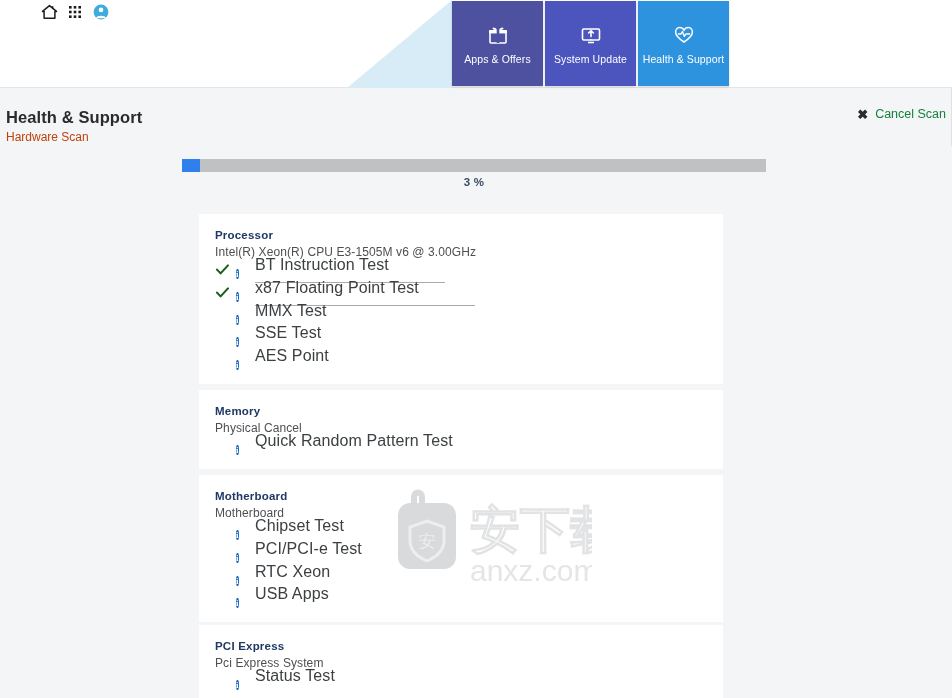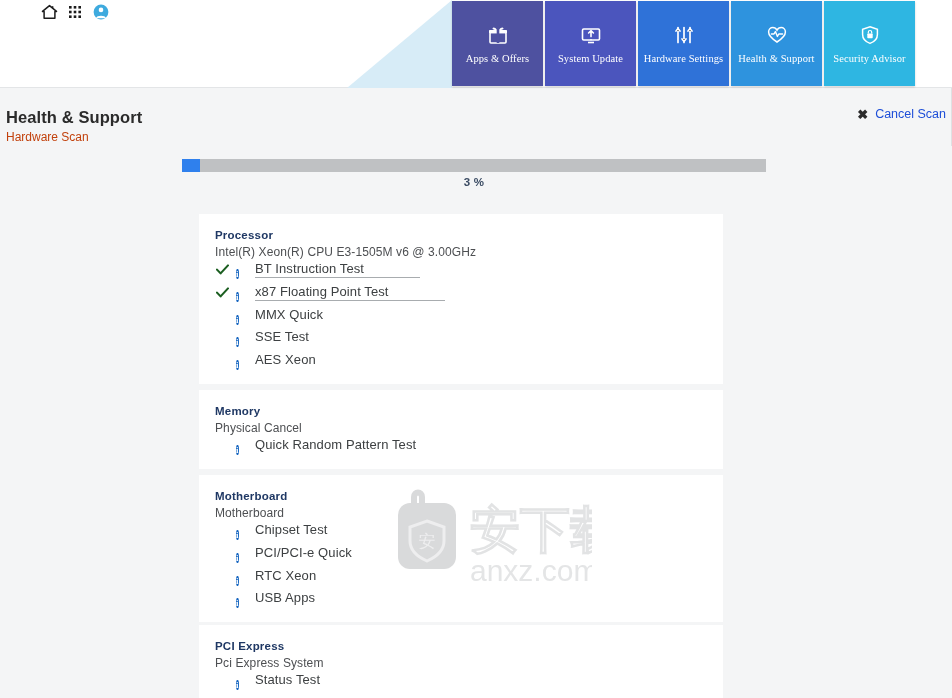--- a/index.html
+++ b/index.html
@@ -53,21 +53,20 @@
     width: 105px; height: 88px;
   }
 
   
   .tabs {
     position: absolute;
     left: 452px; top: 1px;
     display: flex;
     height: 85px;
     gap: 2px;
-    font-family: Liberation Serif, serif;
   }
   .tab {
     width: 91px;
     height: 85px;
     display: flex;
     flex-direction: column;
     align-items: center;
     justify-content: center;
     gap: 6px;
     cursor: pointer;
@@ -115,21 +114,21 @@
     cursor: pointer;
   }
   .cancel-x {
     font-size: 13px;
     color: #2b2b2b;
     font-weight: bold;
     line-height: 1;
   }
   .cancel-label {
     font-size: 12.5px;
-    color: #1d4ed8;
+    color: #15803d;
   }
 
   
   .progress-wrap {
     position: absolute;
     left: 182px; top: 159px;
     width: 584px;
   }
   .progress-track {
     width: 584px;
@@ -218,24 +217,24 @@
     color: #ffffff;
     font-size: 9px;
     font-weight: bold;
     line-height: 12px;
     text-align: center;
     font-family: "Liberation Serif", serif;
   }
   .row-label {
     position: absolute;
     left: 56px;
-    font-size: 13px;
+    font-size: 16px;
     color: #3d4042;
     letter-spacing: .1px;
-    padding-bottom: 1px;
+    padding-bottom: 8px;
   }
   .row.done .row-label {
     border-bottom: 1px solid #a8acaf;
     padding-right: 56px;
   }
 
   
   .watermark {
     position: absolute;
     left: 392px; top: 285px;
@@ -316,56 +315,31 @@
           <svg width="22" height="22" viewBox="0 0 22 22">
             <rect x="2.5" y="5" width="17" height="11" rx="1.2" fill="none" stroke="#fff" stroke-width="1.6"></rect>
             <path d="M8 18.5 L14 18.5" stroke="#fff" stroke-width="1.6"></path>
             <path d="M11 15.2 L11 16.2" stroke="#fff" stroke-width="1.6"></path>
             <path d="M11 12.6 L11 6.8 M8.6 9 L11 6.6 L13.4 9" fill="none" stroke="#fff" stroke-width="1.6" stroke-linecap="round"></path>
           </svg>
         </span>
         <span class="tab-label">System Update</span>
       </div>
 
-      <div class="tab" style="background:#2f72d8;">
-        <span class="tab-icon">
-          <svg width="22" height="22" viewBox="0 0 22 22">
-            <g stroke="#fff" stroke-width="1.7" stroke-linecap="round">
-              <path d="M5 3.5 L5 18.5"></path>
-              <path d="M11 3.5 L11 18.5"></path>
-              <path d="M17 3.5 L17 18.5"></path>
-              <path d="M3 7 L5 4.6 L7 7"></path>
-              <path d="M9 15 L11 17.4 L13 15"></path>
-              <path d="M15 7 L17 4.6 L19 7"></path>
-            </g>
-          </svg>
-        </span>
-        <span class="tab-label">Hardware Settings</span>
-      </div>
 
       <div class="tab" style="background:#2e93de;">
         <span class="tab-icon">
           <svg width="22" height="22" viewBox="0 0 22 22">
             <path d="M11 18 C11 18 2.6 12.6 2.6 8 C2.6 5.3 4.6 3.6 6.8 3.6 C8.5 3.6 10.2 4.7 11 6.2 C11.8 4.7 13.5 3.6 15.2 3.6 C17.4 3.6 19.4 5.3 19.4 8 C19.4 12.6 11 18 11 18 Z" fill="none" stroke="#fff" stroke-width="1.5"></path>
             <path d="M5.4 10 L8 10 L9.4 7.6 L11.4 12.4 L12.8 10 L16.6 10" fill="none" stroke="#fff" stroke-width="1.4" stroke-linecap="round" stroke-linejoin="round"></path>
           </svg>
         </span>
         <span class="tab-label">Health &amp; Support</span>
       </div>
 
-      <div class="tab" style="background:#2eb6e2;">
-        <span class="tab-icon">
-          <svg width="22" height="22" viewBox="0 0 22 22">
-            <path d="M11 2.8 L18.4 5.2 L18.4 10.6 C18.4 15 15.2 18 11 19.4 C6.8 18 3.6 15 3.6 10.6 L3.6 5.2 Z" fill="none" stroke="#fff" stroke-width="1.5"></path>
-            <rect x="8.3" y="9.6" width="5.4" height="4.6" rx="0.7" fill="#fff"></rect>
-            <path d="M9.3 9.6 L9.3 8.2 C9.3 7.2 10 6.5 11 6.5 C12 6.5 12.7 7.2 12.7 8.2 L12.7 9.6" fill="none" stroke="#fff" stroke-width="1.2"></path>
-          </svg>
-        </span>
-        <span class="tab-label">Security Advisor</span>
-      </div>
 
     </div>
   </div>
 
   <div class="page-head">
     <div class="page-title">Health &amp; Support</div>
     <div class="page-sub">Hardware Scan</div>
     <div class="cancel-scan">
       <span class="cancel-x">✖</span>
       <span class="cancel-label">Cancel Scan</span>
@@ -400,31 +374,31 @@
                 <svg width="13" height="11" viewBox="0 0 13 11">
                   <path d="M1 5.6 L4.6 9.4 L12 1.4" fill="none" stroke="#1b5e20" stroke-width="2.1" stroke-linecap="round" stroke-linejoin="round"></path>
                 </svg>
               </span>
               <span class="row-info"><span class="info-badge">i</span></span>
               <span class="row-label">x87 Floating Point Test</span>
             </div>
             <div class="row">
               <span class="row-check"></span>
               <span class="row-info"><span class="info-badge">i</span></span>
-              <span class="row-label">MMX Quick</span>
+              <span class="row-label">MMX Test</span>
             </div>
             <div class="row">
               <span class="row-check"></span>
               <span class="row-info"><span class="info-badge">i</span></span>
               <span class="row-label">SSE Test</span>
             </div>
             <div class="row">
               <span class="row-check"></span>
               <span class="row-info"><span class="info-badge">i</span></span>
-              <span class="row-label">AES Xeon</span>
+              <span class="row-label">AES Point</span>
             </div>
           </div>
         </div>
         <div class="card" style="top: 190px; height: 78.7px;">
           <div class="card-title">Memory</div>
           <div class="card-sub">Physical Cancel</div>
           <div class="rows">
             <div class="row">
               <span class="row-check"></span>
               <span class="row-info"><span class="info-badge">i</span></span>
@@ -437,21 +411,21 @@
           <div class="card-sub">Motherboard</div>
           <div class="rows">
             <div class="row">
               <span class="row-check"></span>
               <span class="row-info"><span class="info-badge">i</span></span>
               <span class="row-label">Chipset Test</span>
             </div>
             <div class="row">
               <span class="row-check"></span>
               <span class="row-info"><span class="info-badge">i</span></span>
-              <span class="row-label">PCI/PCI-e Quick</span>
+              <span class="row-label">PCI/PCI-e Test</span>
             </div>
             <div class="row">
               <span class="row-check"></span>
               <span class="row-info"><span class="info-badge">i</span></span>
               <span class="row-label">RTC Xeon</span>
             </div>
             <div class="row">
               <span class="row-check"></span>
               <span class="row-info"><span class="info-badge">i</span></span>
               <span class="row-label">USB Apps</span>

